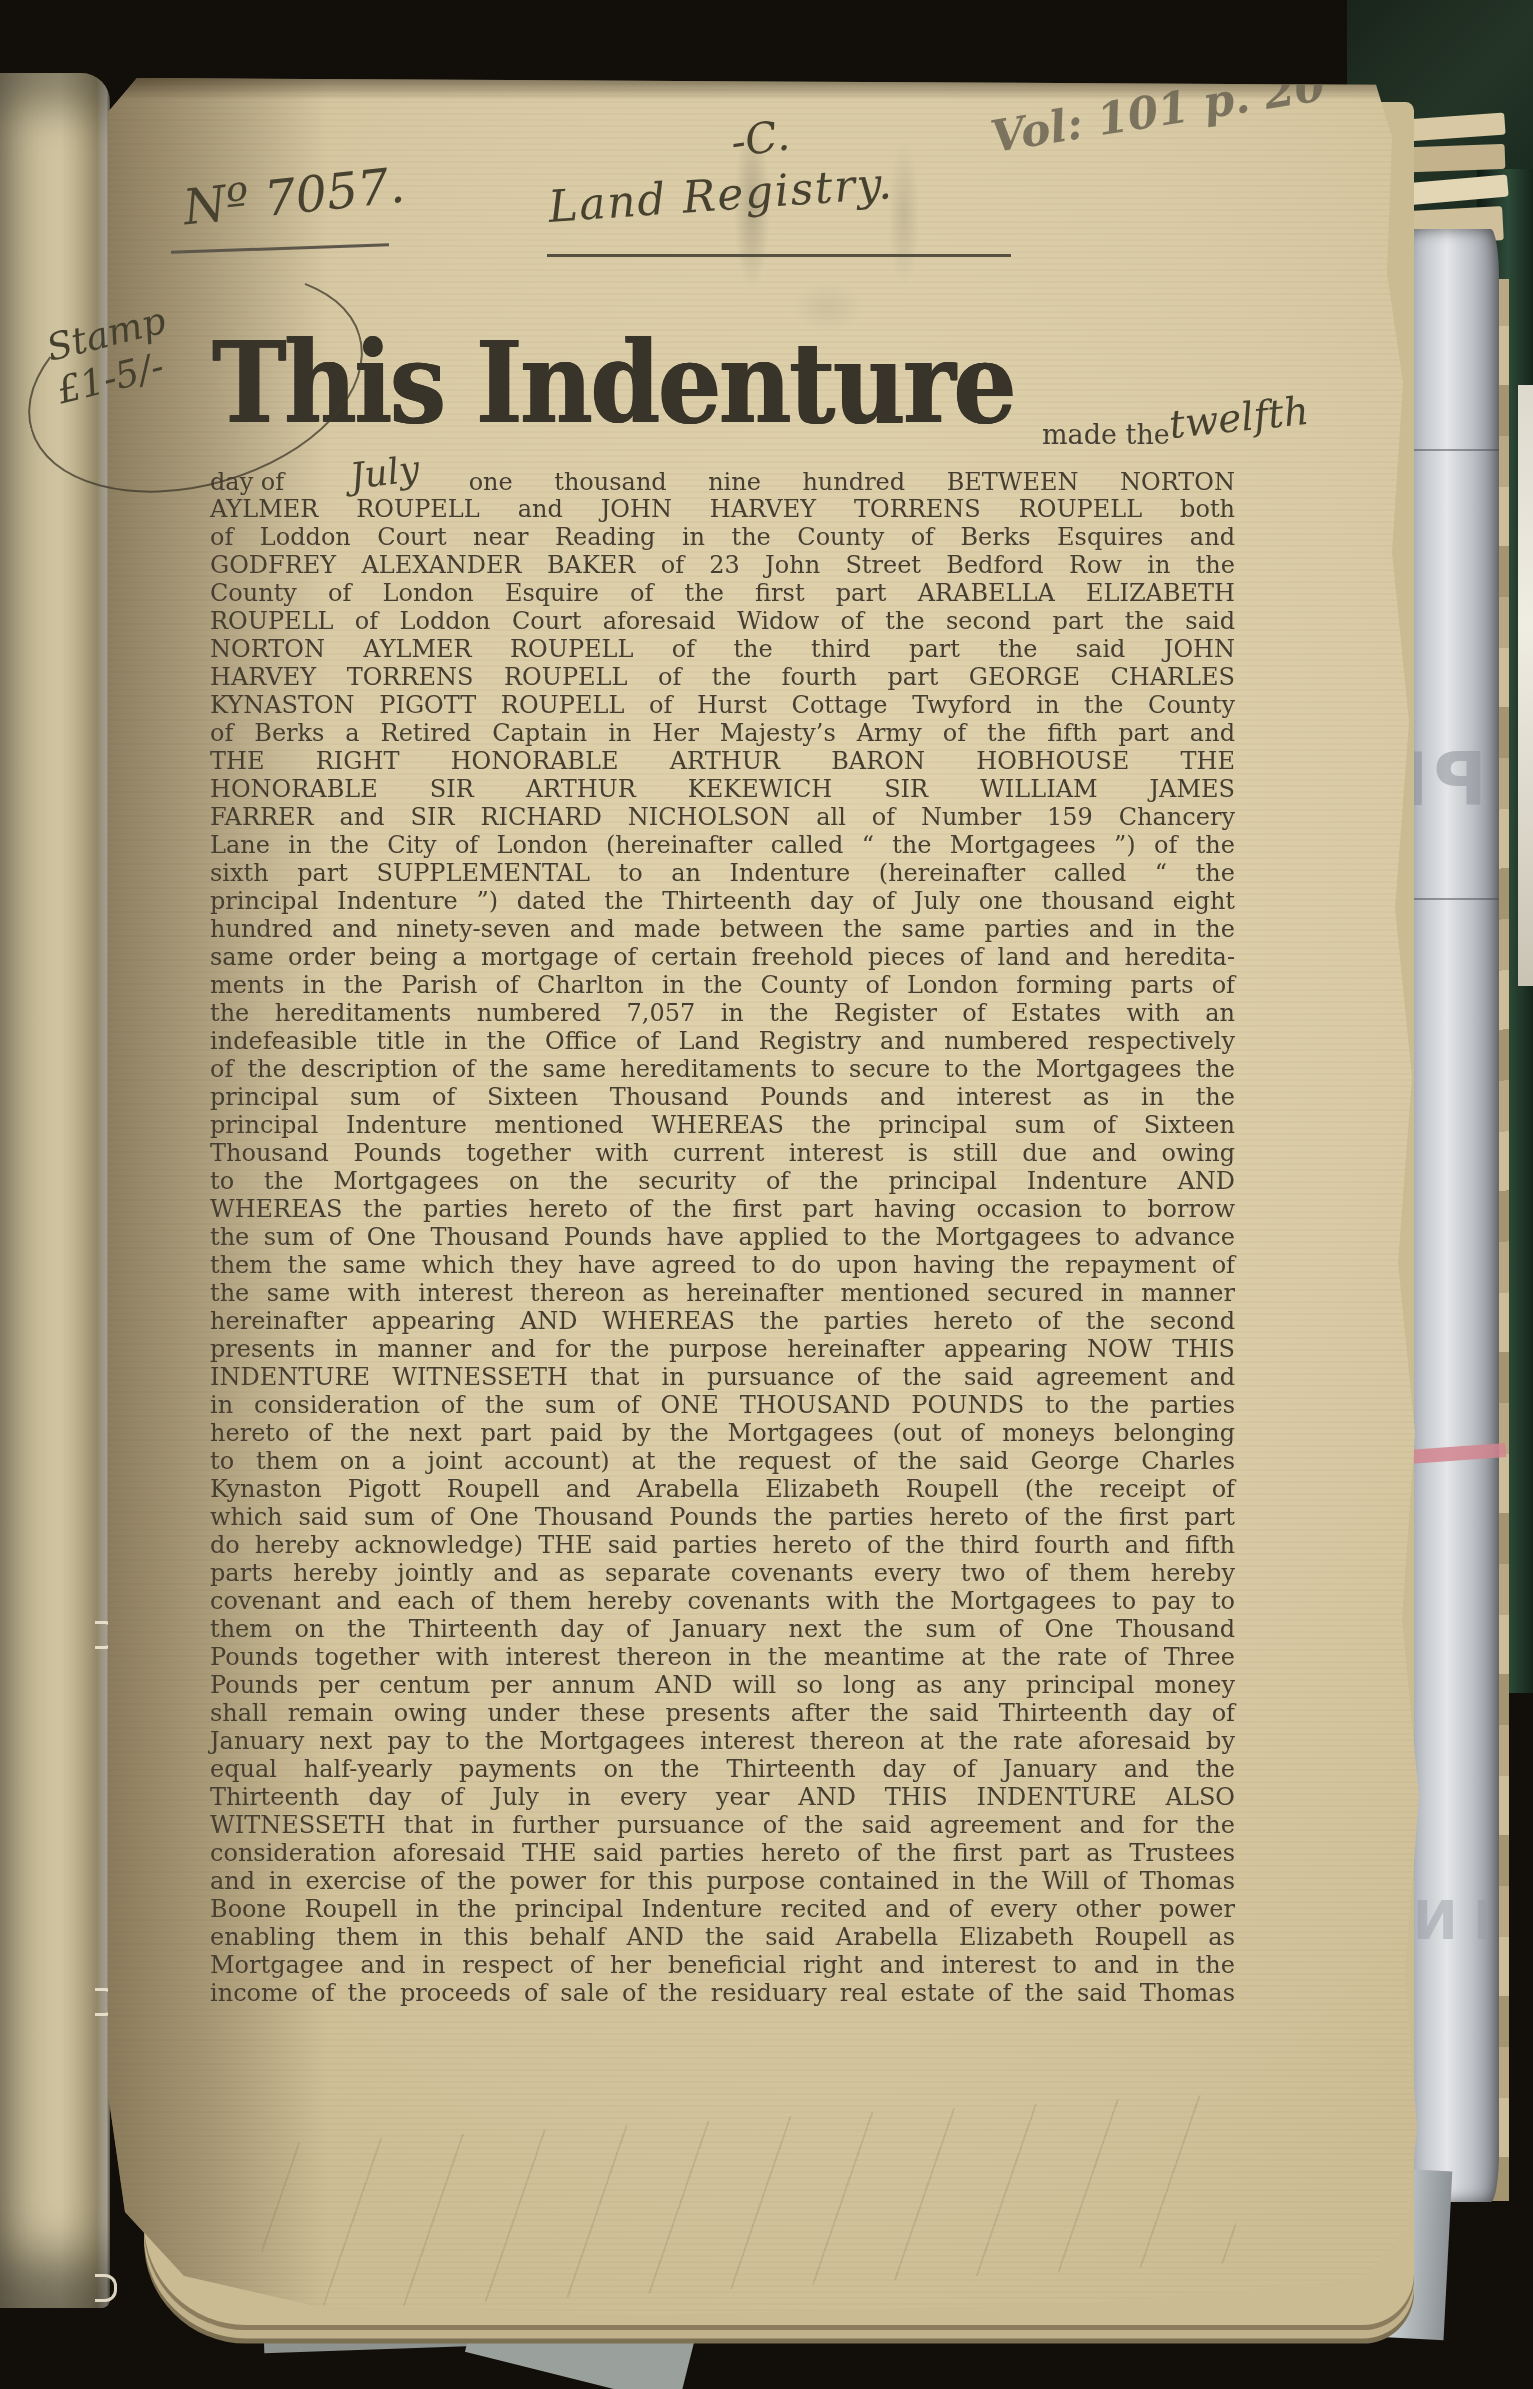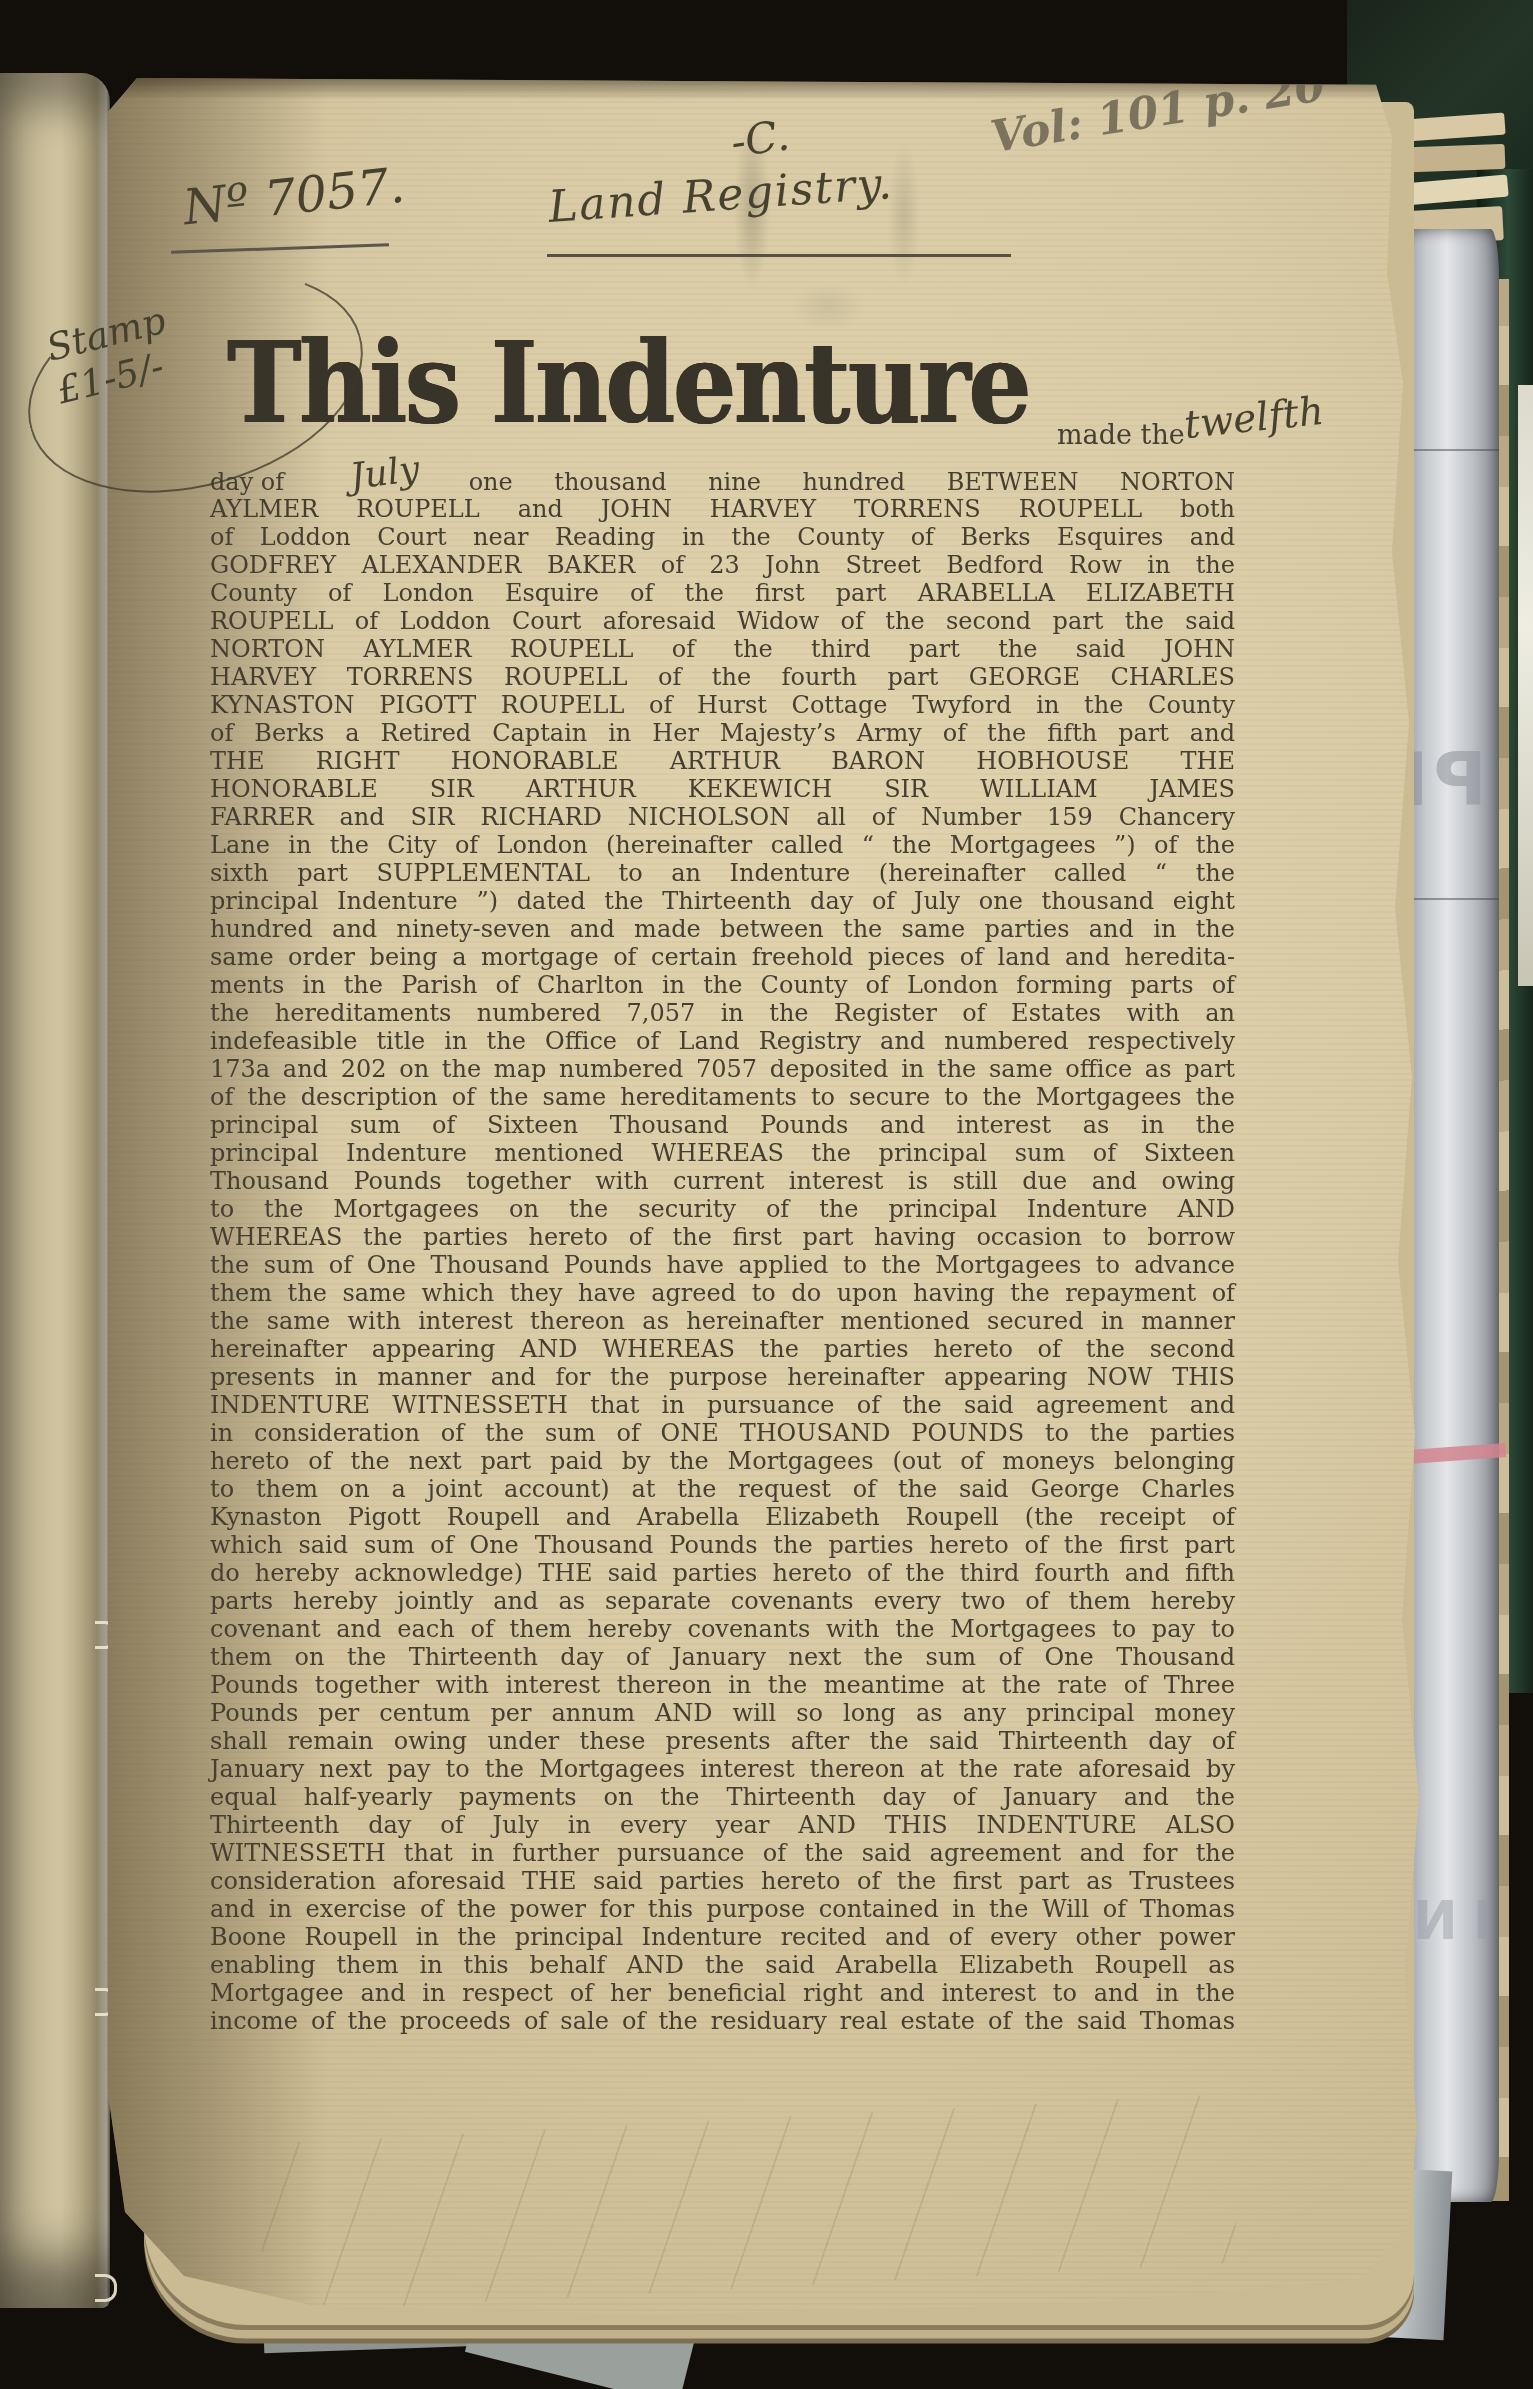--- a/index.html
+++ b/index.html
@@ -90,21 +90,21 @@
   .registry-line{position:absolute;left:439px;top:176px;width:464px;height:2.5px;background:#55503f;}
   .volume-ref{left:881px;top:6.8px;font-size:44px;transform:rotate(-9deg);font-weight:bold;opacity:.85;}
 
   .stamp-note{position:absolute;left:51px;top:312px;transform:rotate(-14deg);
     font-style:italic;color:#45402e;font-size:37px;line-height:44px;white-space:nowrap;}
   .stamp-ellipse{position:absolute;left:24px;top:279px;width:339px;height:203px;
     border:2.5px solid rgba(62,56,42,.75);border-radius:50%;transform:rotate(-16deg);
     border-top-color:transparent;}
 
   
-  .heading-row{position:absolute;left:119px;top:246px;width:1118px;}
+  .heading-row{position:absolute;left:104px;top:246px;width:1118px;}
   .title{font-family:"DejaVu Serif",serif;font-weight:bold;font-size:100px;
     letter-spacing:-2.5px;color:#39342a;transform:scaleY(1.12);display:inline-block;
     text-shadow:0.8px 0 0 #39342a,-0.4px 0 0 #39342a;}
   .made-the{position:absolute;left:830px;top:95px;font-size:27px;color:#453f33;}
   .day-word{position:absolute;left:957px;top:71px;font-size:39px;transform:rotate(-6deg);}
 
   
   .first-line{position:absolute;left:102px;top:379px;width:1025px;height:29px;
     font-size:24px;color:#453e31;display:flex;align-items:baseline;}
   .first-line .dayof{flex:0 0 auto;}
@@ -191,21 +191,20 @@
         <div class="bline">HONORABLE SIR ARTHUR KEKEWICH SIR WILLIAM JAMES</div>
         <div class="bline">FARRER and SIR RICHARD NICHOLSON all of Number 159 Chancery</div>
         <div class="bline">Lane in the City of London (hereinafter called “ the Mortgagees ”) of the</div>
         <div class="bline">sixth part SUPPLEMENTAL to an Indenture (hereinafter called “ the</div>
         <div class="bline">principal Indenture ”) dated the Thirteenth day of July one thousand eight</div>
         <div class="bline">hundred and ninety-seven and made between the same parties and in the</div>
         <div class="bline">same order being a mortgage of certain freehold pieces of land and heredita-</div>
         <div class="bline">ments in the Parish of Charlton in the County of London forming parts of</div>
         <div class="bline">the hereditaments numbered 7,057 in the Register of Estates with an</div>
         <div class="bline">indefeasible title in the Office of Land Registry and numbered respectively</div>
-        <div class="bline">173a and 202 on the map numbered 7057 deposited in the same office as part</div>
         <div class="bline">of the description of the same hereditaments to secure to the Mortgagees the</div>
         <div class="bline">principal sum of Sixteen Thousand Pounds and interest as in the</div>
         <div class="bline">principal Indenture mentioned WHEREAS the principal sum of Sixteen</div>
         <div class="bline">Thousand Pounds together with current interest is still due and owing</div>
         <div class="bline">to the Mortgagees on the security of the principal Indenture AND</div>
         <div class="bline">WHEREAS the parties hereto of the first part having occasion to borrow</div>
         <div class="bline">the sum of One Thousand Pounds have applied to the Mortgagees to advance</div>
         <div class="bline">them the same which they have agreed to do upon having the repayment of</div>
         <div class="bline">the same with interest thereon as hereinafter mentioned secured in manner</div>
         <div class="bline">hereinafter appearing AND WHEREAS the parties hereto of the second</div>

